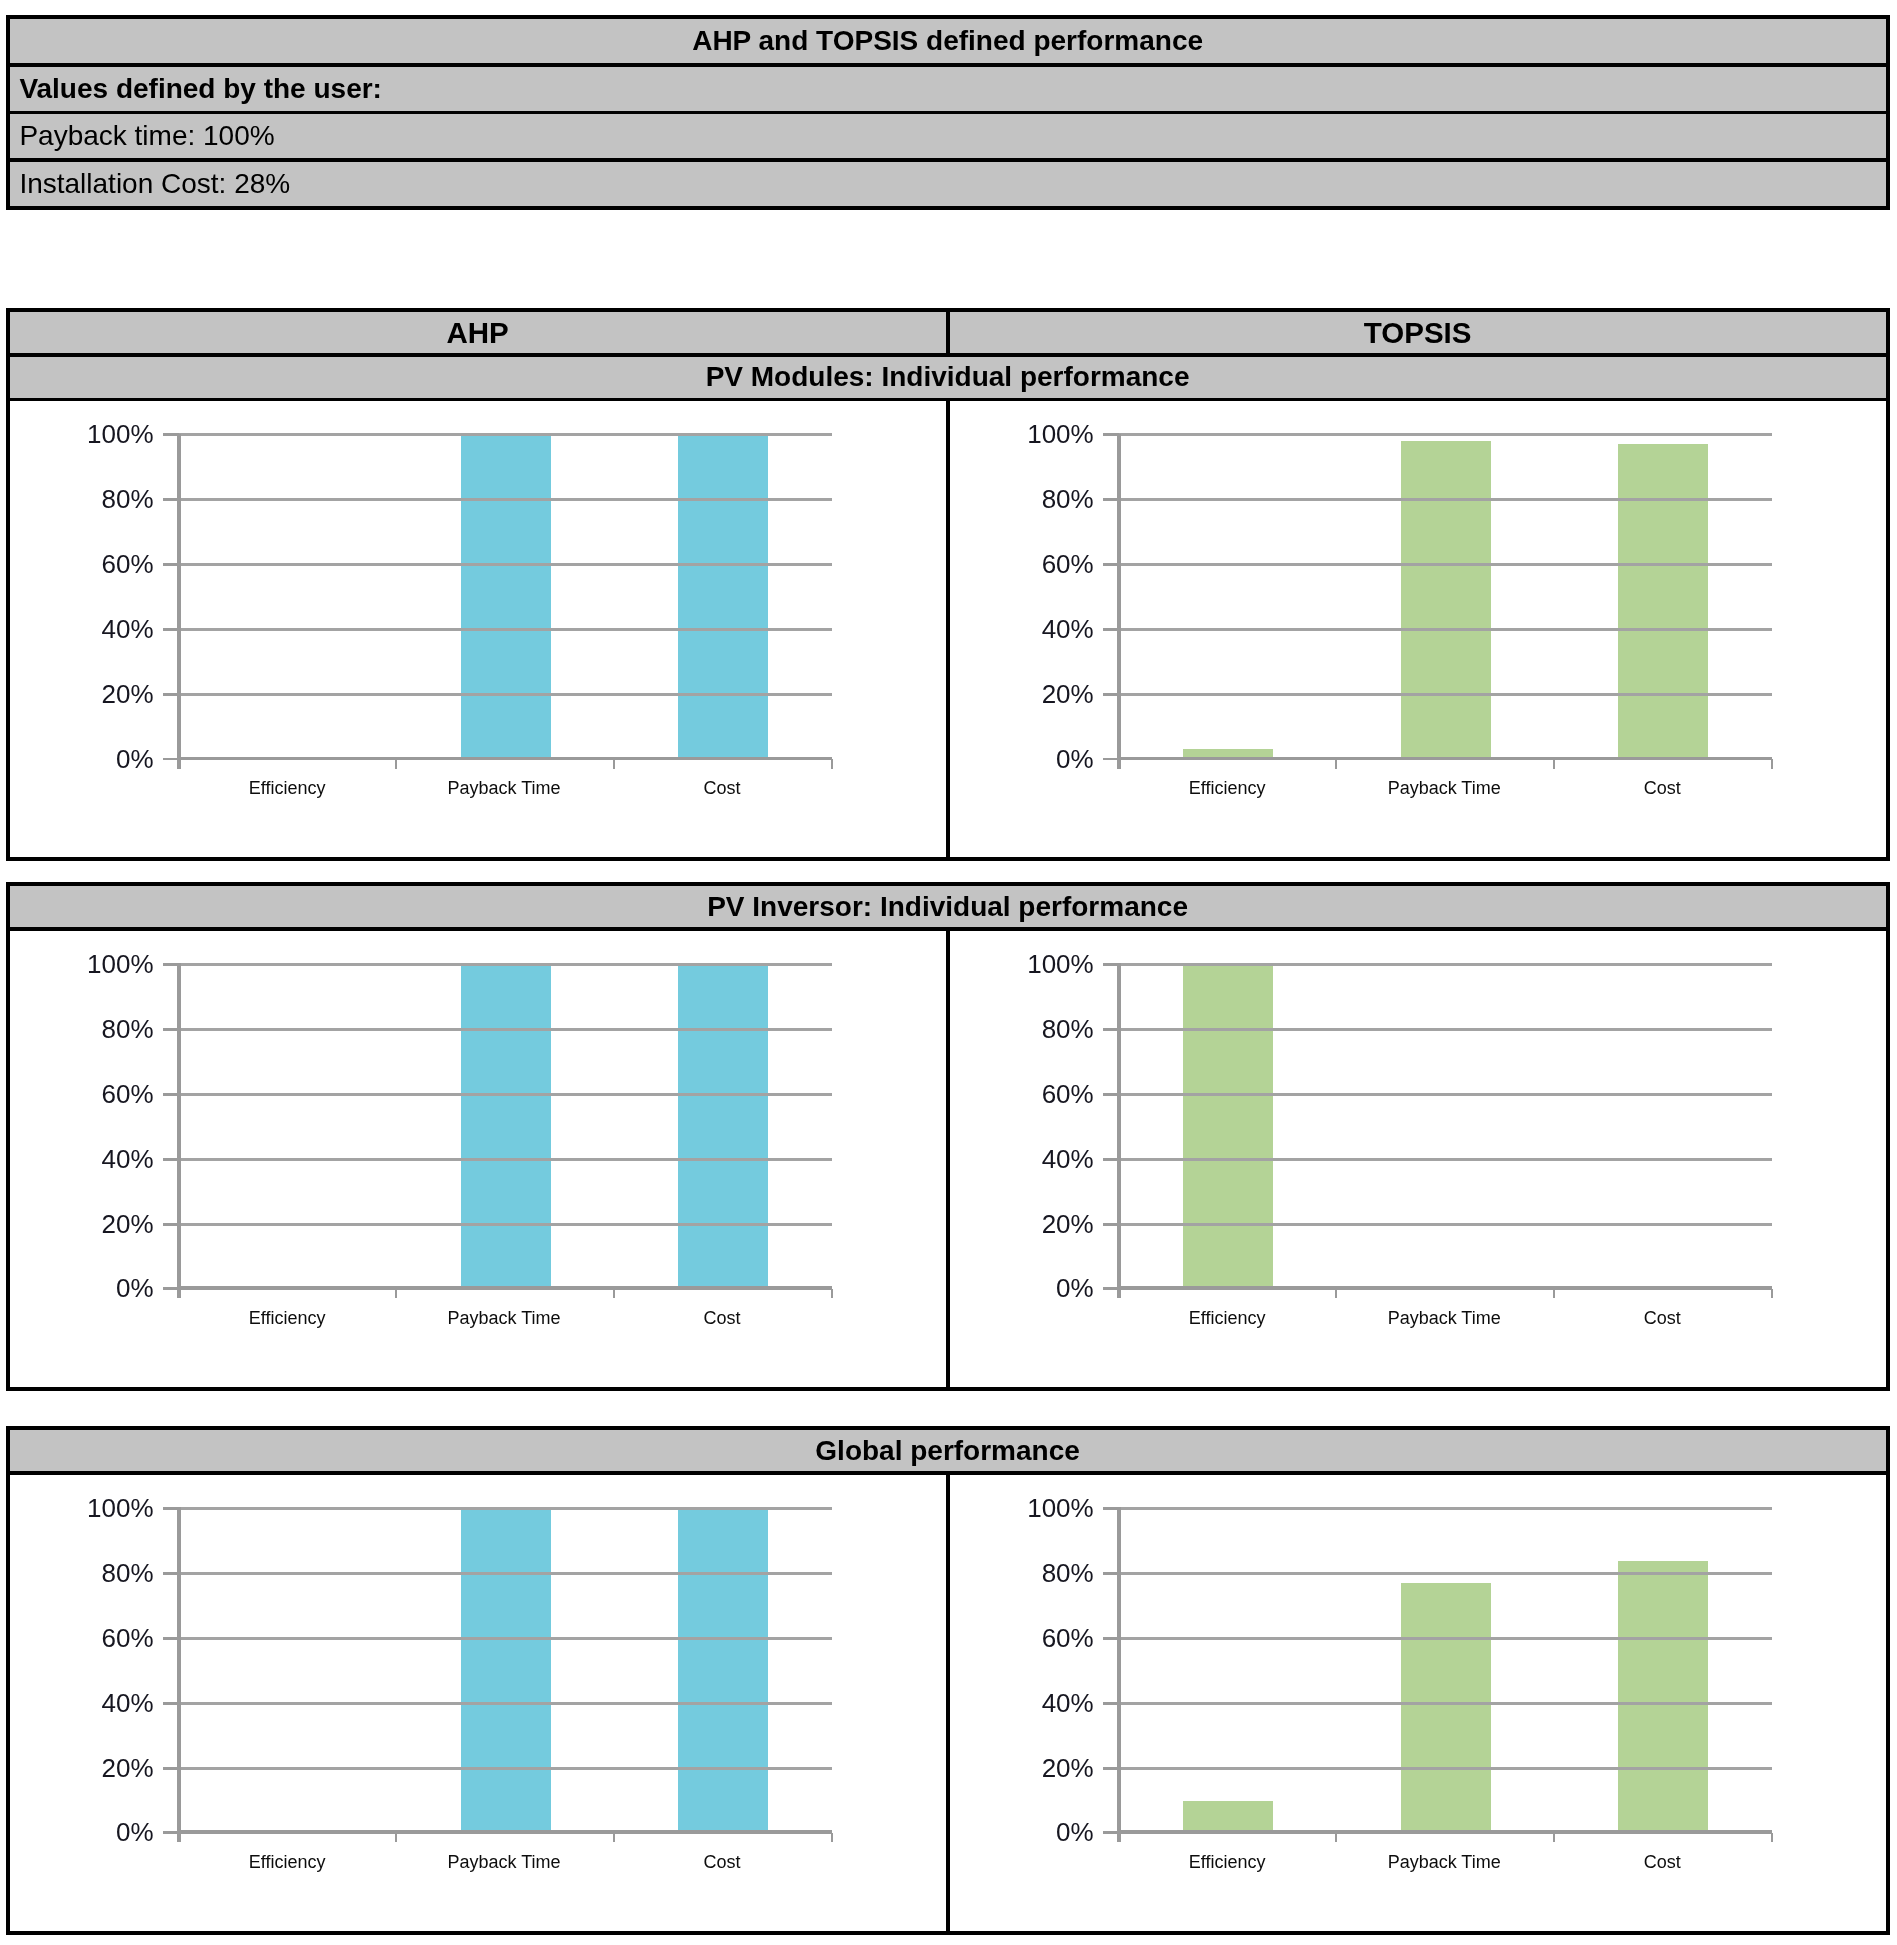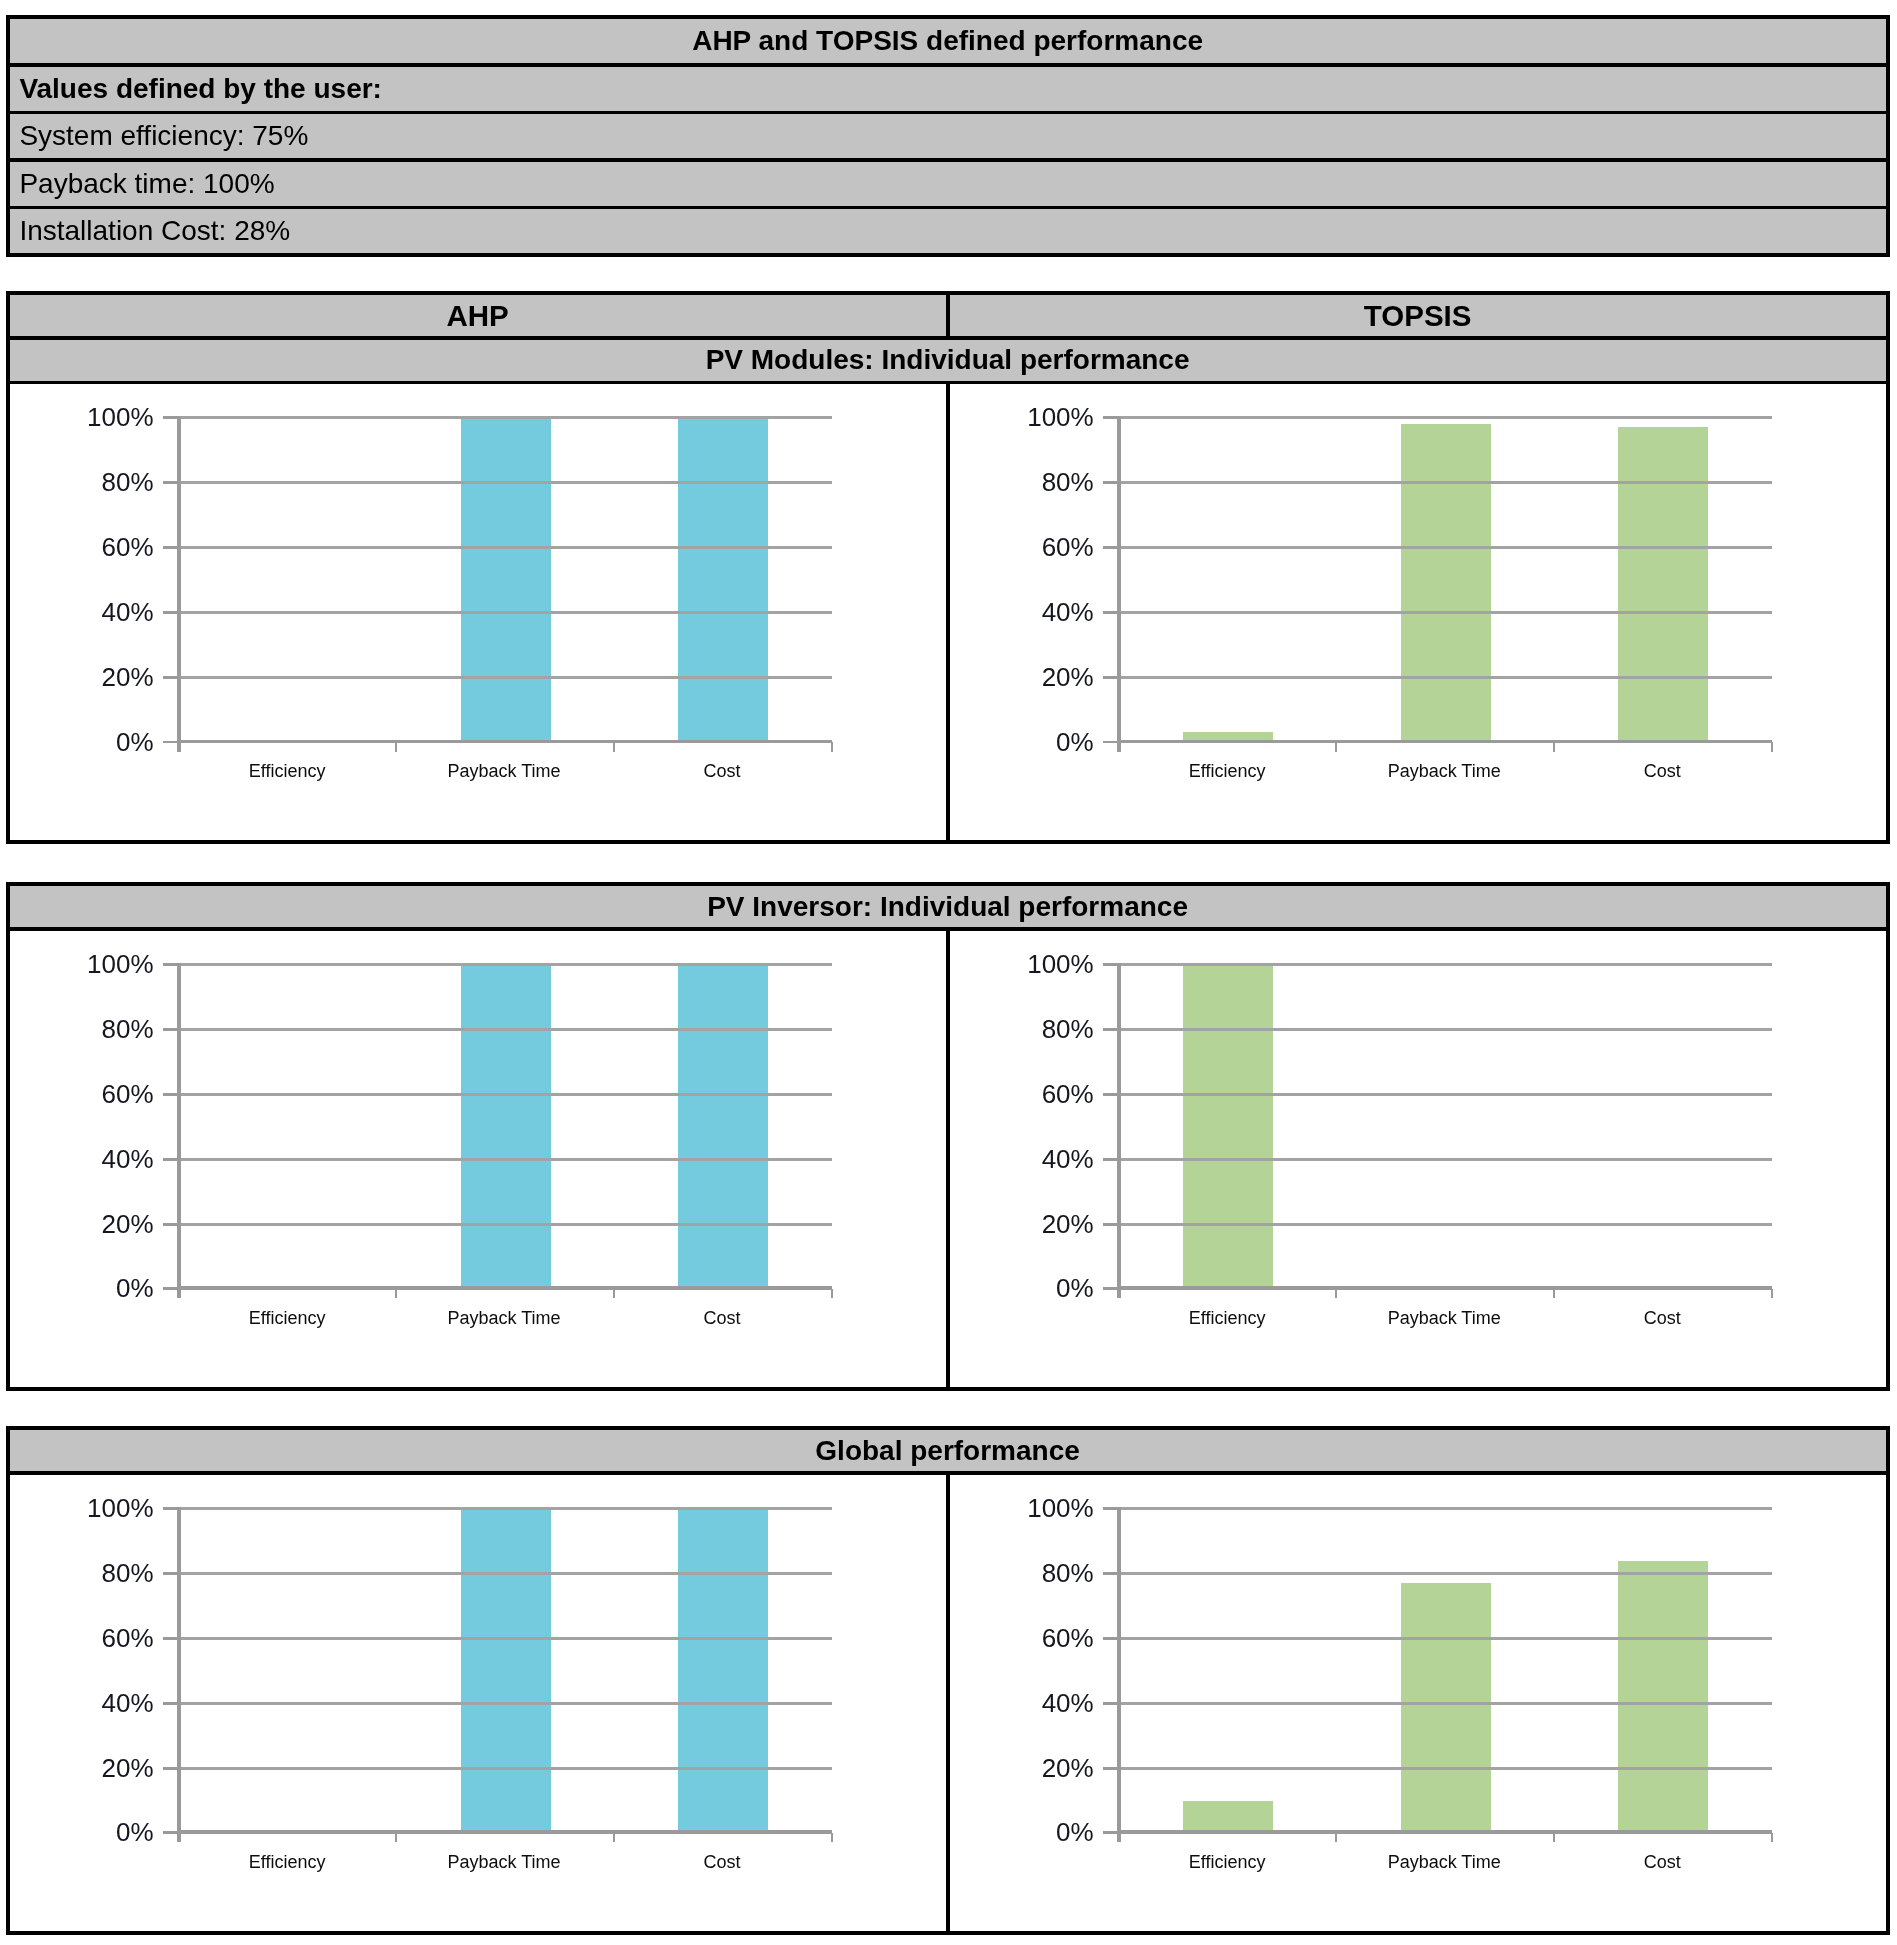--- a/index.html
+++ b/index.html
@@ -156,26 +156,25 @@
   }
 </style>
 </head>
 <body>
 
 <div class="page">
 
   <div class="info-table">
     <div class="info-row title">AHP and TOPSIS defined performance</div>
     <div class="info-row bold">Values defined by the user:</div>
-    <div class="info-row">System efficiency: 75%</div>
     <div class="info-row">Payback time: 100%</div>
     <div class="info-row">Installation Cost: 28%</div>
   </div>
 
-  <div class="chart-table" style="top: 291px;">
+  <div class="chart-table" style="top: 308px;">
     <div class="method-header-row">
       <div class="method-header">AHP</div>
       <div class="method-header">TOPSIS</div>
     </div>
     <div class="section-header">PV Modules: Individual performance</div>
     <div class="charts-row">
       <div class="chart-cell">
           <div class="plot">
             <div class="gridline baseline" style="bottom: -1.4px;"></div>
             <div class="ytickmark" style="bottom: -1.4px;"></div>

